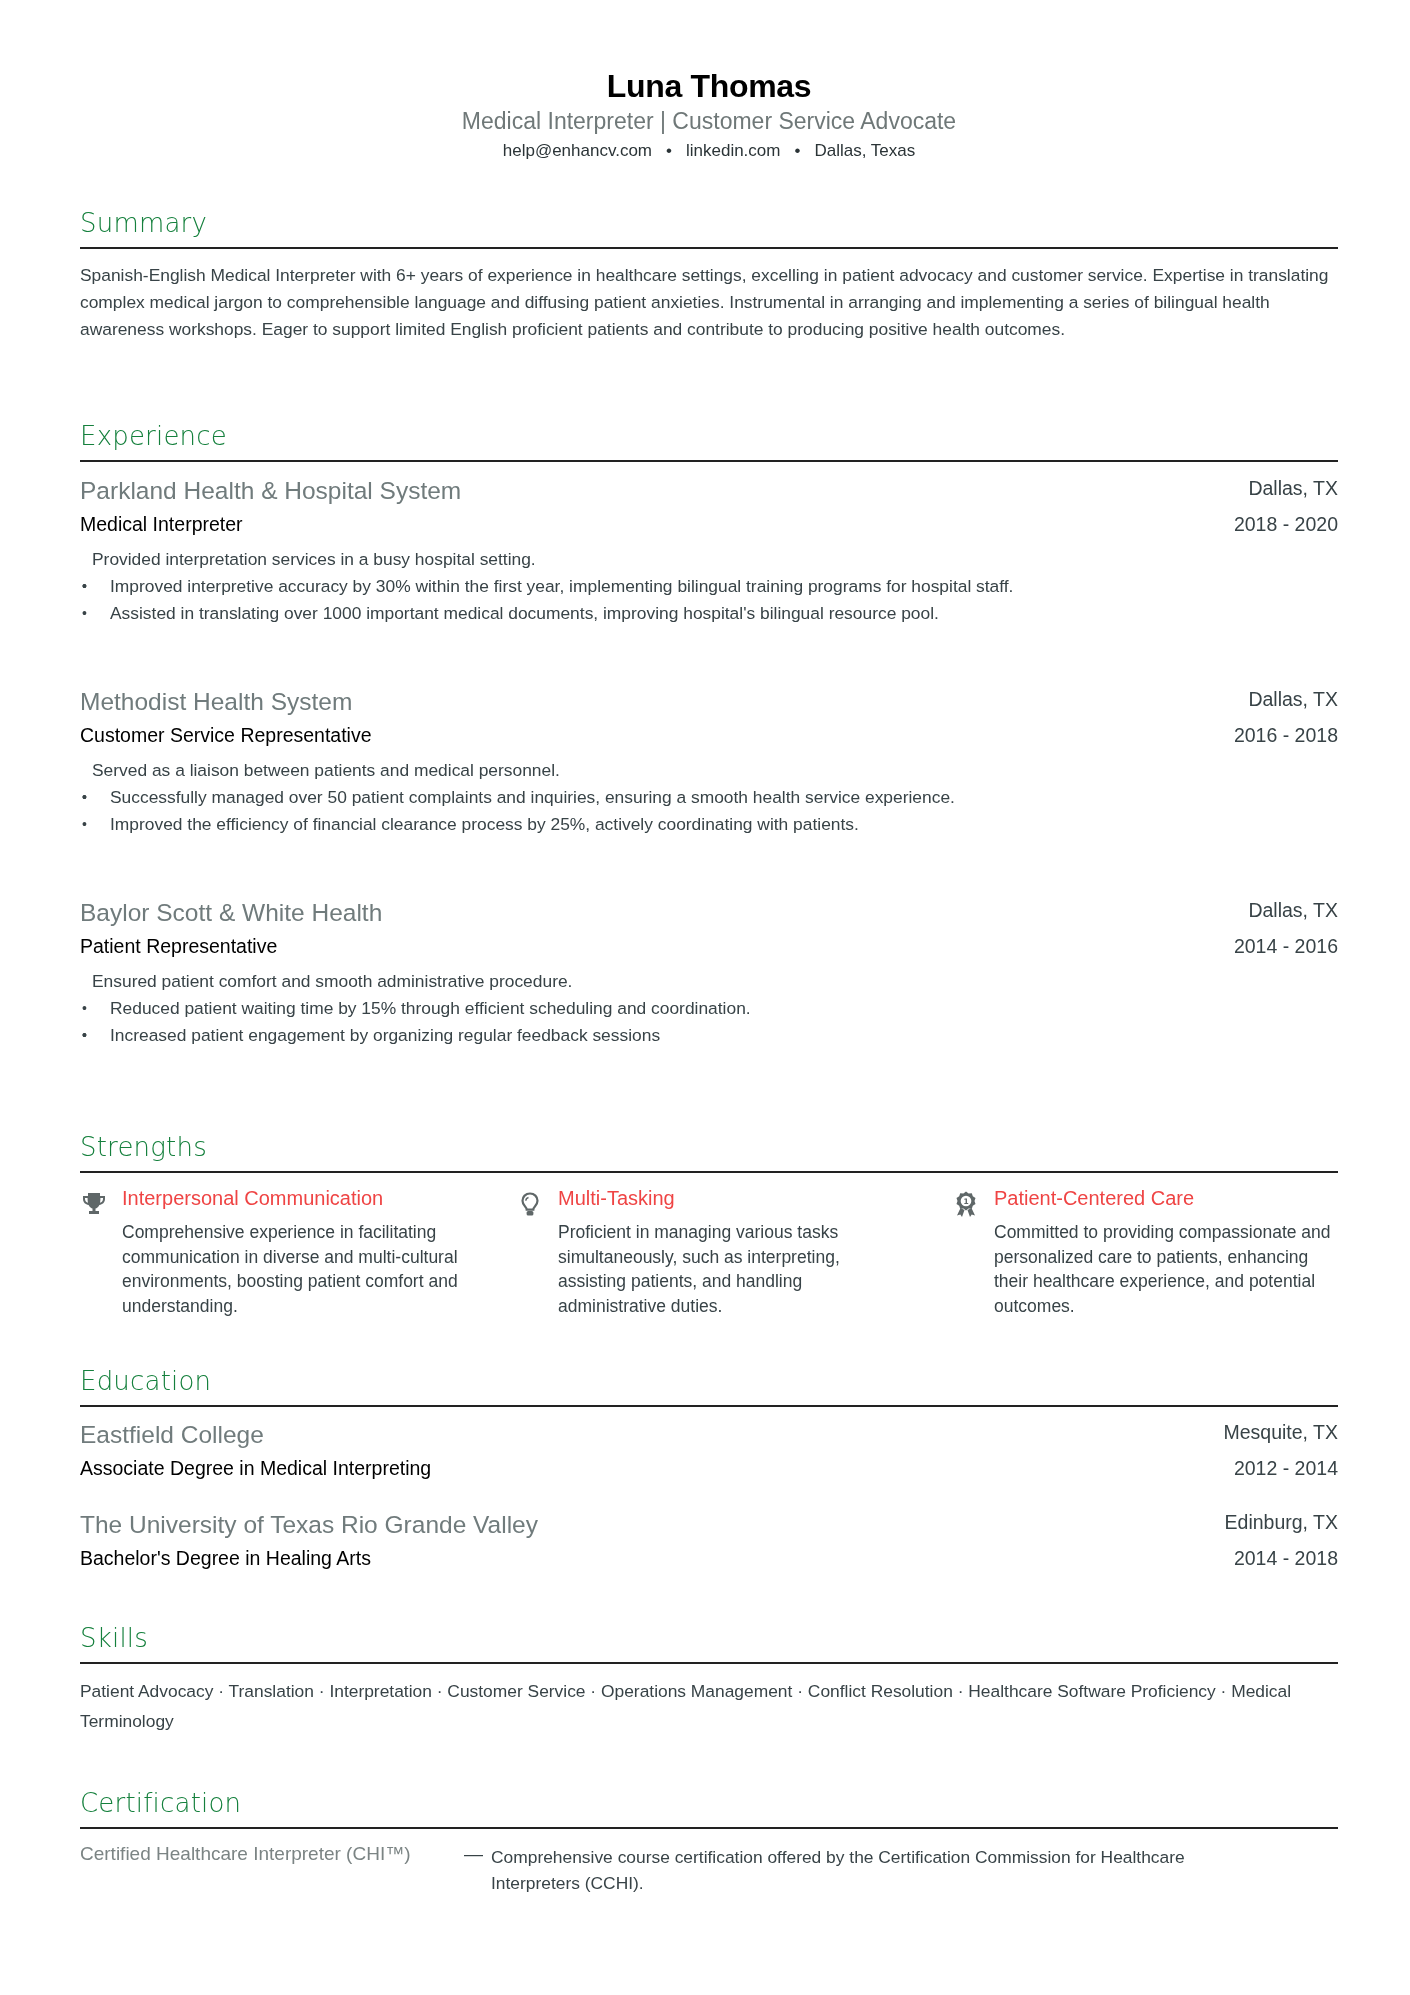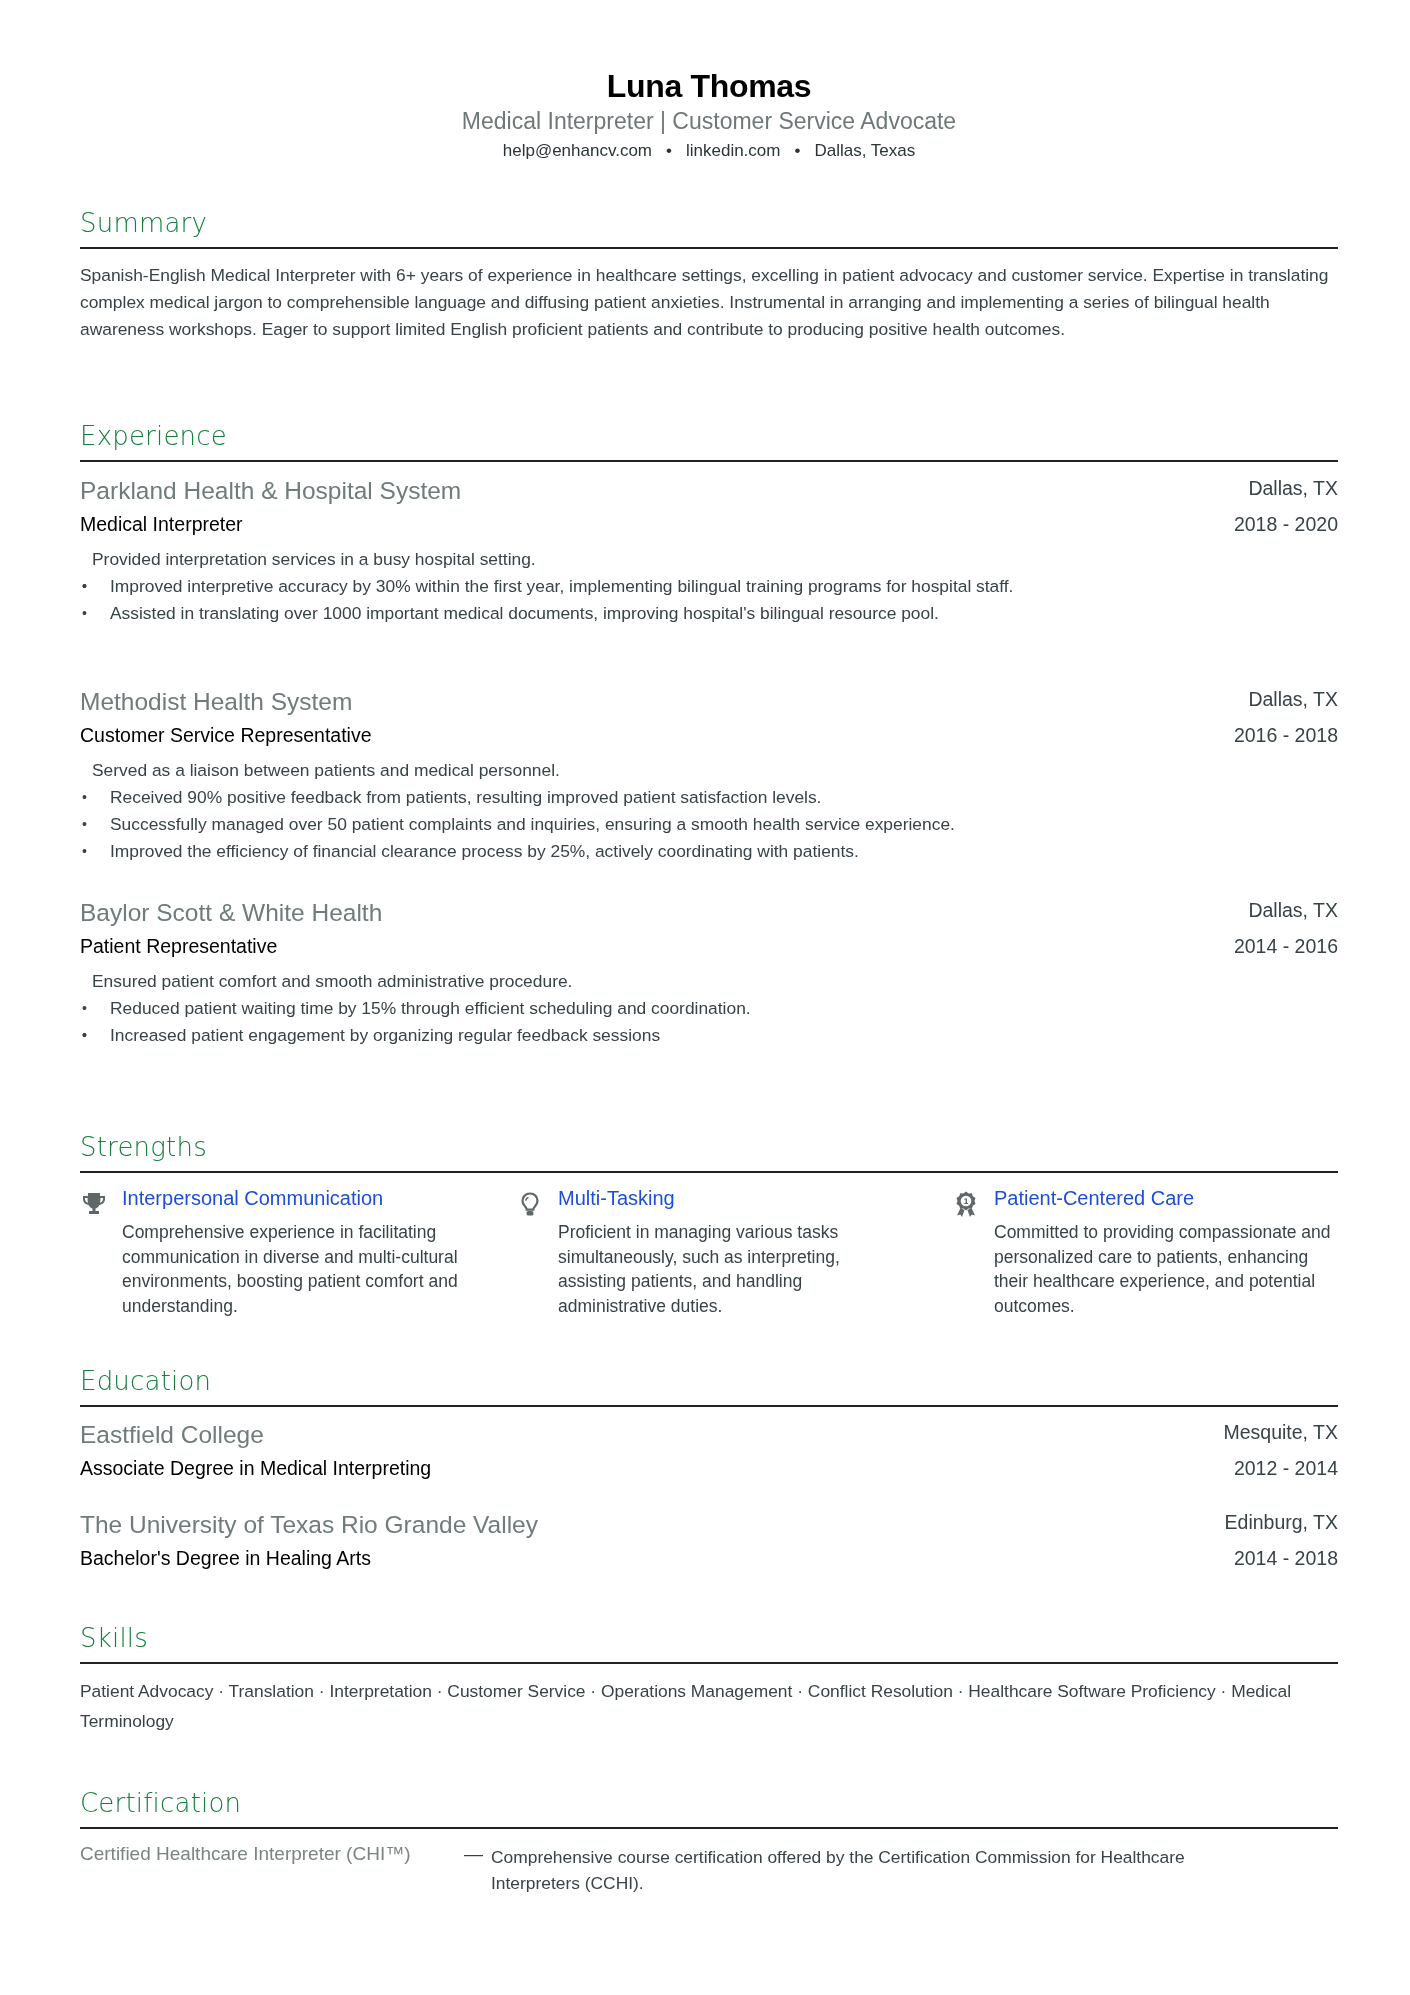--- a/index.html
+++ b/index.html
@@ -73,21 +73,21 @@
   .bullets li { position: relative; padding-left: 30px; }
   .bullets li .dot {
     position: absolute; left: 2px; top: 0; color: #384347; font-size: 14px;
   }
 
   
   .strength { position: absolute; width: 360px; }
   .strength .icon { position: absolute; left: 0; top: 3px; width: 28px; height: 28px; }
   .strength .title {
     position: absolute; left: 42px; top: 0;
-    font-family: "Liberation Sans", sans-serif; font-size: 20px; color: #1d4ed8;
+    font-family: "Liberation Sans", sans-serif; font-size: 20px; color: #ef4444;
   }
   .strength .text {
     position: absolute; left: 42px; top: 33px; width: 340px;
     font-family: "Liberation Sans", sans-serif; font-size: 17.5px; line-height: 24.5px; color: #384347;
   }
 
   
   .skills { position: absolute; left: 0; top: 1676px; width: 1258px; line-height: 30px; }
 
   
@@ -135,21 +135,21 @@
     </ul>
   </div>
 
   <div class="entry" style="top:688px">
     <div class="company">Methodist Health System</div>
     <div class="location">Dallas, TX</div>
     <div class="role">Customer Service Representative</div>
     <div class="dates">2016 - 2018</div>
     <div class="desc body-text">Served as a liaison between patients and medical personnel.</div>
     <ul class="bullets body-text">
-      <li><span class="dot">•</span><span>Received 90% positive feedback from patients, resulting improved patient satisfaction levels.</span></li>
+      <li><span class="dot">•</span></li>
       <li><span class="dot">•</span><span>Successfully managed over 50 patient complaints and inquiries, ensuring a smooth health service experience.</span></li>
       <li><span class="dot">•</span><span>Improved the efficiency of financial clearance process by 25%, actively coordinating with patients.</span></li>
     </ul>
   </div>
 
   <div class="entry" style="top:899px">
     <div class="company">Baylor Scott &amp; White Health</div>
     <div class="location">Dallas, TX</div>
     <div class="role">Patient Representative</div>
     <div class="dates">2014 - 2016</div>

